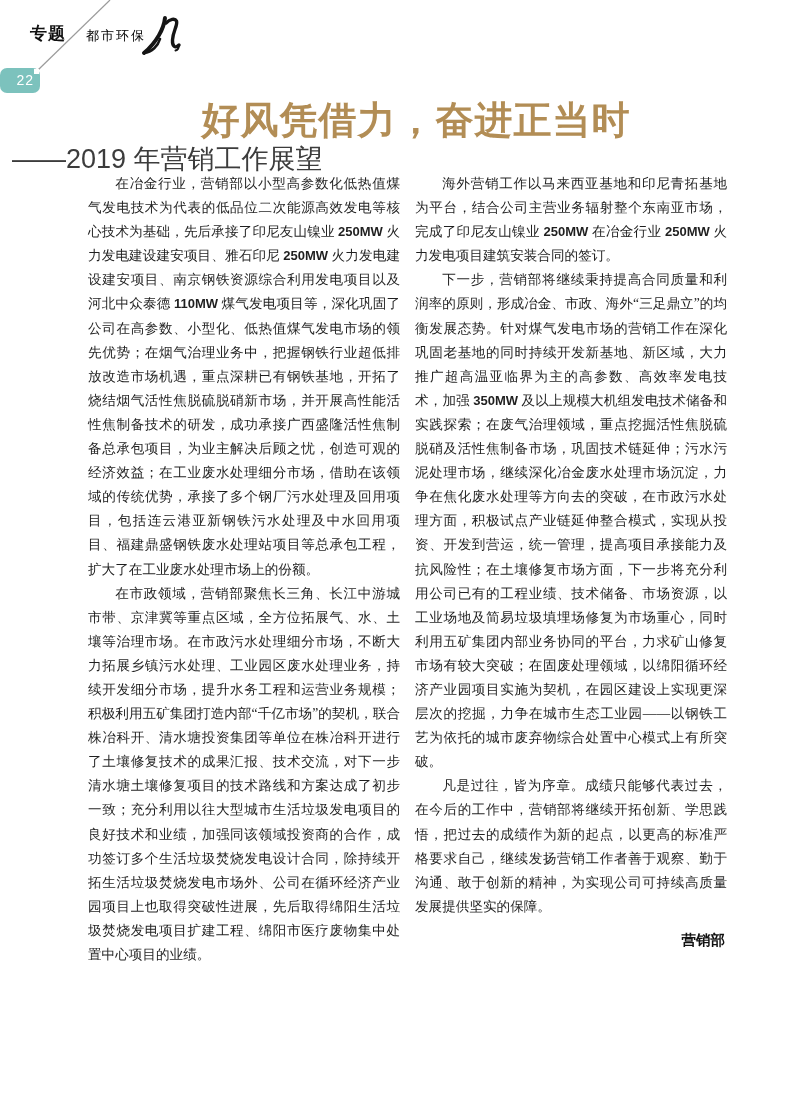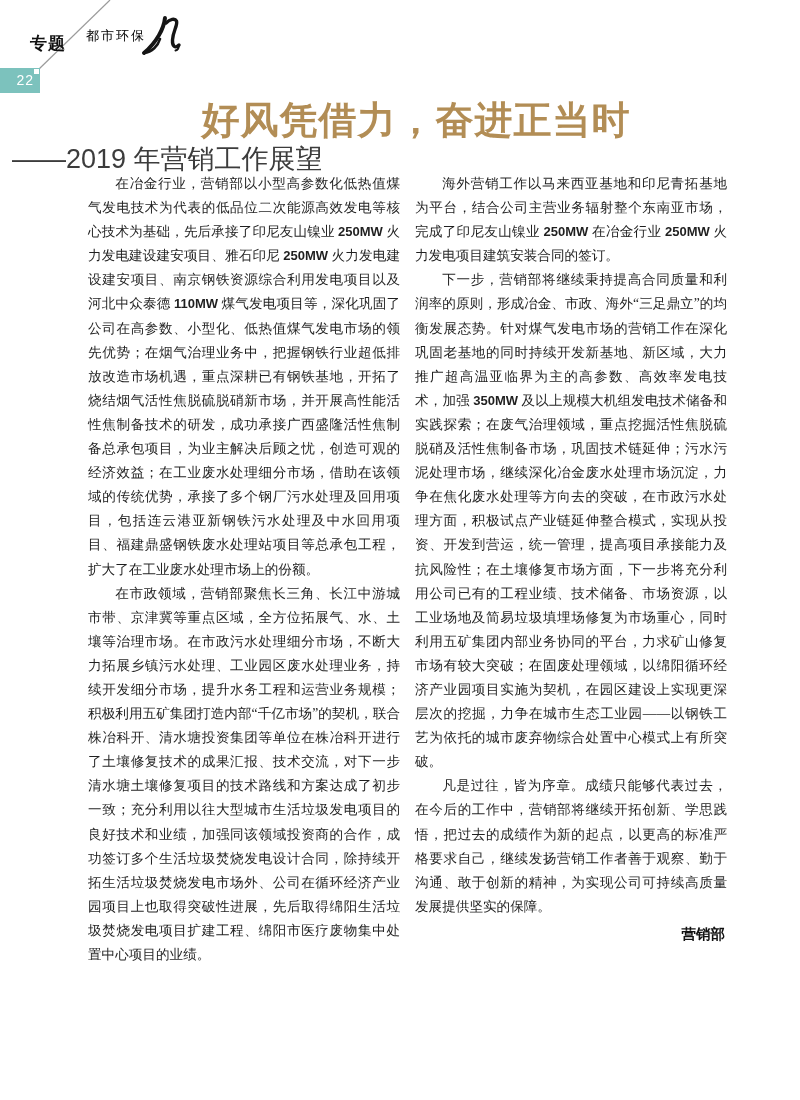--- a/index.html
+++ b/index.html
@@ -4,34 +4,35 @@
 <style>
   html,body{margin:0;padding:0;}
   body{
     width:800px;height:1100px;position:relative;background:#ffffff;
     font-family:"Liberation Serif","DejaVu Serif",serif;
     color:#1f1f1f;overflow:hidden;
   }
 
   
   .section-label{
-    position:absolute;left:30px;top:32px;
+    position:absolute;left:30px;top:22px;
     font-family:"Liberation Sans","DejaVu Sans",sans-serif;
     font-weight:700;font-size:17px;color:#111;letter-spacing:1px;
   }
   .header-line{position:absolute;left:0;top:0;width:130px;height:80px;}
   .magazine-name{
     position:absolute;left:86px;top:27px;
     font-size:13px;color:#000000;letter-spacing:2px;
     font-family:"Liberation Serif",serif;
   }
   .logo-calligraphy{position:absolute;left:138px;top:13px;width:44px;height:50px;}
   .page-tab{
     position:absolute;left:0;top:68px;width:40px;height:25px;
     background:#7cc2bd;
+    border-radius:7px;
   }
   .page-tab .notch{
     position:absolute;right:1px;top:1px;width:5px;height:5px;background:#ffffff;
   }
   .page-number{
     position:absolute;right:6px;top:4px;
     font-family:"Liberation Sans","DejaVu Sans",sans-serif;
     font-size:14px;color:#ffffff;font-weight:400;letter-spacing:1px;
   }
 
@@ -60,21 +61,21 @@
     font-size:13.6px;line-height:24.1px;
     text-align:justify;text-justify:inter-ideograph;
     text-indent:2em;color:#1f1f1f;
     font-family:"Liberation Serif","DejaVu Serif",serif;
   }
   .para .num{
     font-family:"Liberation Sans","DejaVu Sans",sans-serif;
     font-weight:700;font-size:13px;
   }
   .signature{
-    margin:6px 2px 0 0;text-align:right;
+    margin:12px 2px 0 0;text-align:right;
     font-family:"Liberation Sans","DejaVu Sans",sans-serif;
     font-weight:700;font-size:14.5px;color:#111;
   }
 </style>
 </head>
 <body>
 
 <svg class="header-line" viewBox="0 0 130 80" xmlns="http://www.w3.org/2000/svg">
   <line x1="110" y1="0" x2="38" y2="70" stroke="#9b9b9b" stroke-width="1.2"></line>
 </svg>

